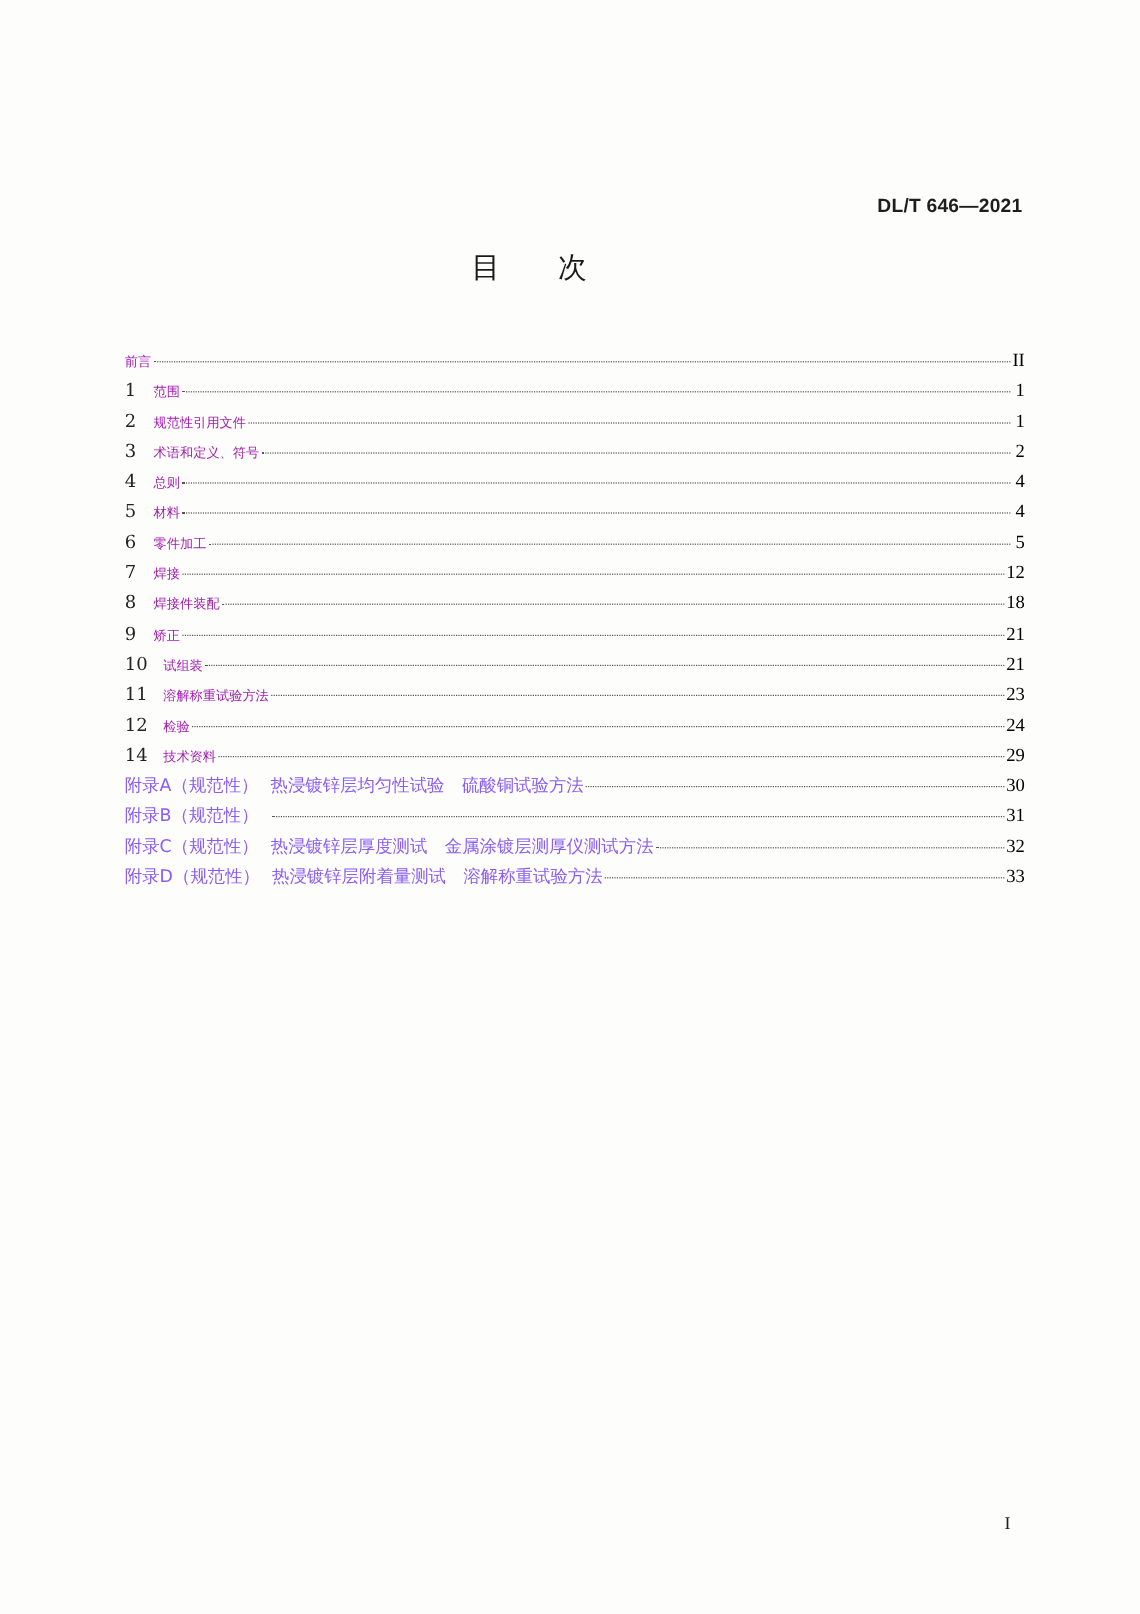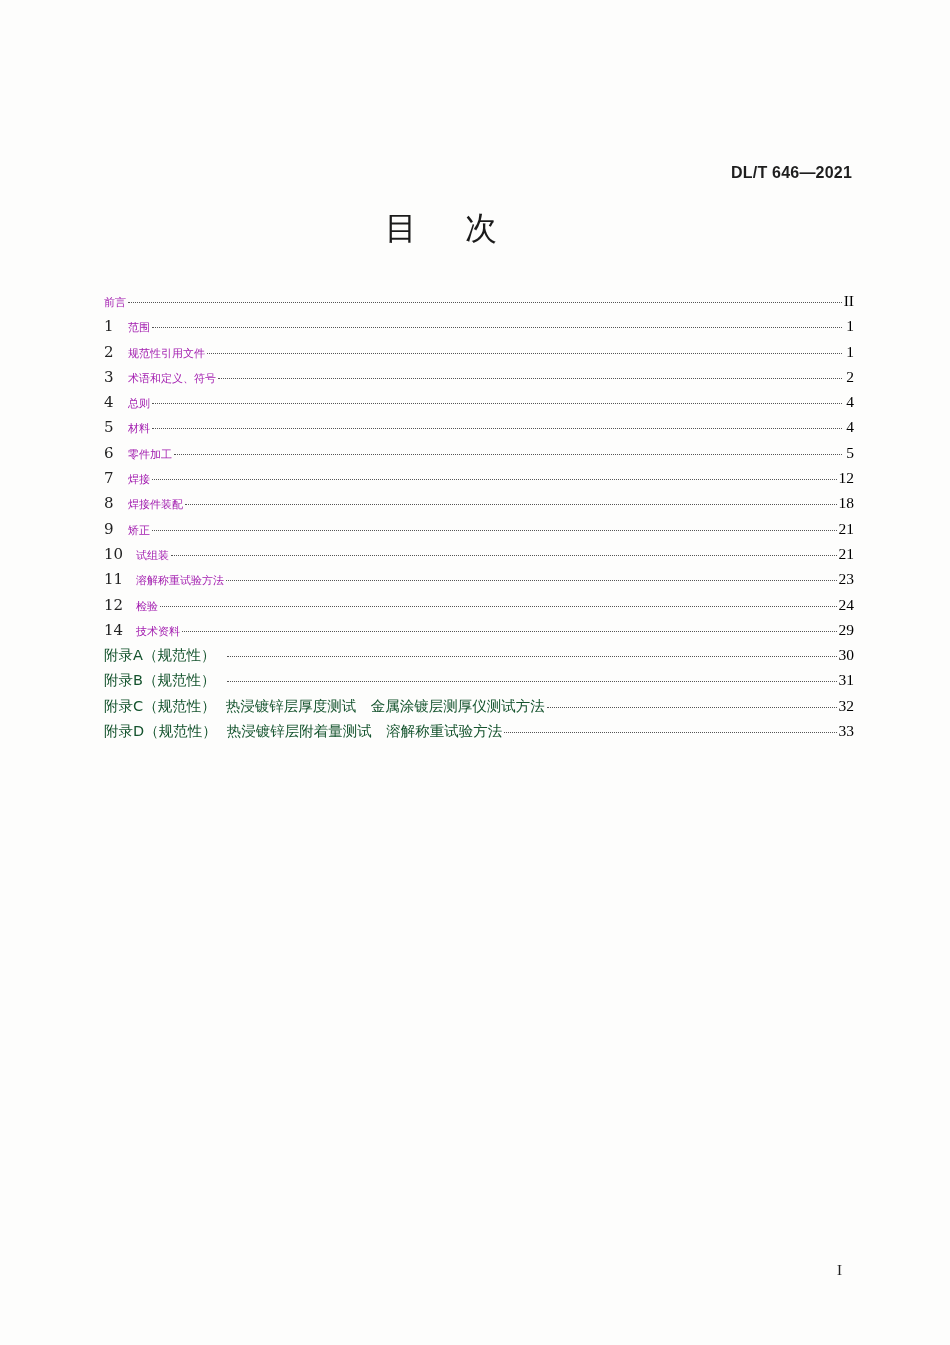--- a/index.html
+++ b/index.html
@@ -7,34 +7,34 @@
     width:950px; height:1345px; background:#fdfdfc; position:relative; overflow:hidden;
     font-family: "DejaVu Serif", "Liberation Serif", serif; color:#222;
   }
   .std-code {
     position:absolute; top:116px; right:98px;
     font-family: "Liberation Sans", "DejaVu Sans", sans-serif;
     font-size:16px; font-weight:bold; color:#1e1e1e; letter-spacing:0.2px;margin-top:48px;
   }
   .title {
     position:absolute; top:207px; left:0; width:882px; text-align:center;
-    font-family: "DejaVu Sans", sans-serif; font-size:32px; color:#1a1a1a;
+    font-family: "DejaVu Sans", sans-serif; font-size:24px; color:#1a1a1a;
     letter-spacing:48px; text-indent:48px;
   }
   .toc {
     position:absolute; top:288px; left:104px; width:750px;
   }
   .toc-row {
     display:flex; align-items:baseline; height:25.3px; font-size:15px; line-height:25.3px;
     white-space:nowrap;
   }
   .num { display:inline-block; width:24px; }
   .num.wide { width:32px; }
   .label { font-family: "DejaVu Sans", sans-serif; font-size:11px; color:#a21caf; }
-  .appx { font-family: "DejaVu Sans", sans-serif; font-size:14.5px; color:#14532d; }
+  .appx { font-family: "DejaVu Sans", sans-serif; font-size:14.5px; color:#8b5cf6; }
   .dots {
     flex:1; margin:0 2px; height:1px; border-bottom:1.5px dotted #555; position:relative; top:-3px;
   }
   .page { font-family:"Liberation Serif", serif; font-size:15.5px; color:#000000; min-width:10px; text-align:right; }
   .footer-page {
     position:absolute; top:1262px; right:108px;
     font-family:"Liberation Serif", serif; font-size:15px; color:#222;
   }
 </style>
 </head>
@@ -126,20 +126,21 @@
     <span class="num wide">14</span>
     <span class="label">技术资料</span>
     <span class="dots"></span>
     <span class="page">29</span>
   </div>
 
   <div class="toc-row">
     <span class="appx">附录</span>
     <span class="appx letter">A</span>
     <span class="appx" style="margin-right:10px;">（规范性）</span>
+    <span class="appx">热浸镀锌层均匀性试验　硫酸铜试验方法</span>
     <span class="dots"></span>
     <span class="page">30</span>
   </div>
   <div class="toc-row">
     <span class="appx">附录</span>
     <span class="appx letter">B</span>
     <span class="appx" style="margin-right:10px;">（规范性）</span>
     <span class="dots"></span>
     <span class="page">31</span>
   </div>

